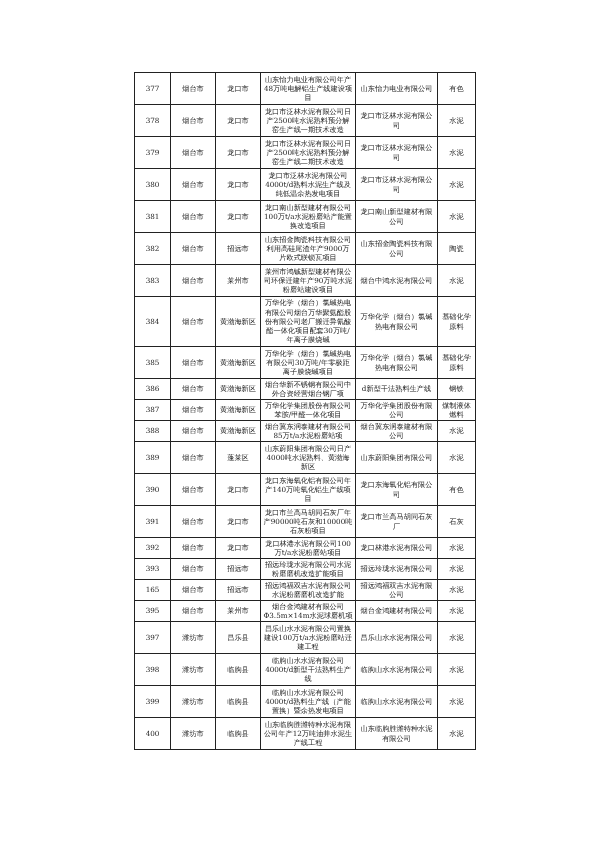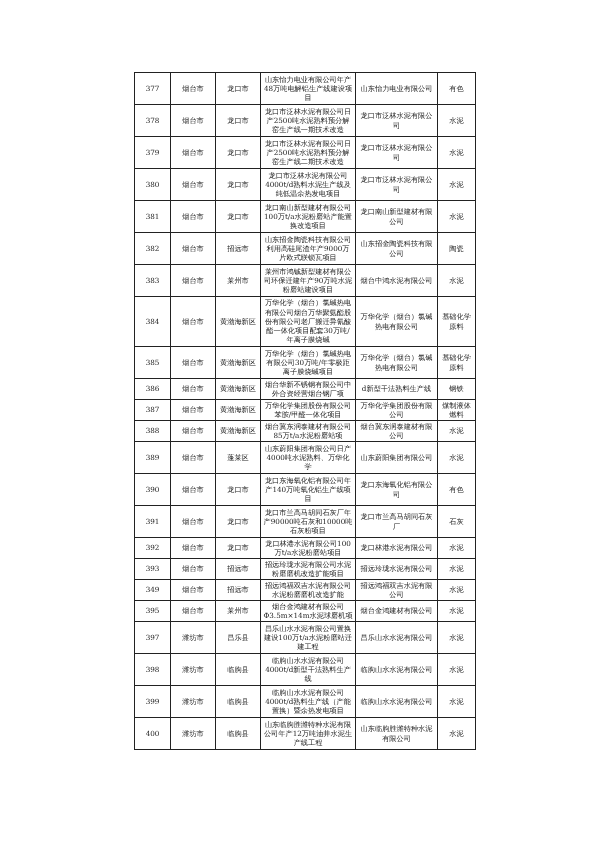--- a/index.html
+++ b/index.html
@@ -120,21 +120,21 @@
     <td class="c">烟台市</td>
     <td class="c">黄渤海新区</td>
     <td class="l">烟台冀东润泰建材有限公司85万t/a水泥粉磨站项</td>
     <td class="l">烟台冀东润泰建材有限公司</td>
     <td class="c">水泥</td>
   </tr>
       <tr style="height: 32px;">
     <td class="c">389</td>
     <td class="c">烟台市</td>
     <td class="c">蓬莱区</td>
-    <td class="l">山东蔚阳集团有限公司日产4000吨水泥熟料、万华化学</td>
+    <td class="l">山东蔚阳集团有限公司日产4000吨水泥熟料、黄渤海新区</td>
     <td class="l">山东蔚阳集团有限公司</td>
     <td class="c">水泥</td>
   </tr>
       <tr style="height: 32px;">
     <td class="c">390</td>
     <td class="c">烟台市</td>
     <td class="c">龙口市</td>
     <td class="l">龙口东海氧化铝有限公司年产140万吨氧化铝生产线项目</td>
     <td class="l">龙口东海氧化铝有限公司</td>
     <td class="c">有色</td>
@@ -157,21 +157,21 @@
   </tr>
       <tr style="height: 21px;">
     <td class="c">393</td>
     <td class="c">烟台市</td>
     <td class="c">招远市</td>
     <td class="l">招远玲珑水泥有限公司水泥粉磨磨机改造扩能项目</td>
     <td class="l">招远玲珑水泥有限公司</td>
     <td class="c">水泥</td>
   </tr>
       <tr style="height: 21px;">
-    <td class="c">349</td>
+    <td class="c">165</td>
     <td class="c">烟台市</td>
     <td class="c">招远市</td>
     <td class="l">招远鸿福双吉水泥有限公司水泥粉磨磨机改造扩能</td>
     <td class="l">招远鸿福双吉水泥有限公司</td>
     <td class="c">水泥</td>
   </tr>
       <tr style="height: 21px; margin-left: 16px;">
     <td class="c">395</td>
     <td class="c">烟台市</td>
     <td class="c">莱州市</td>

